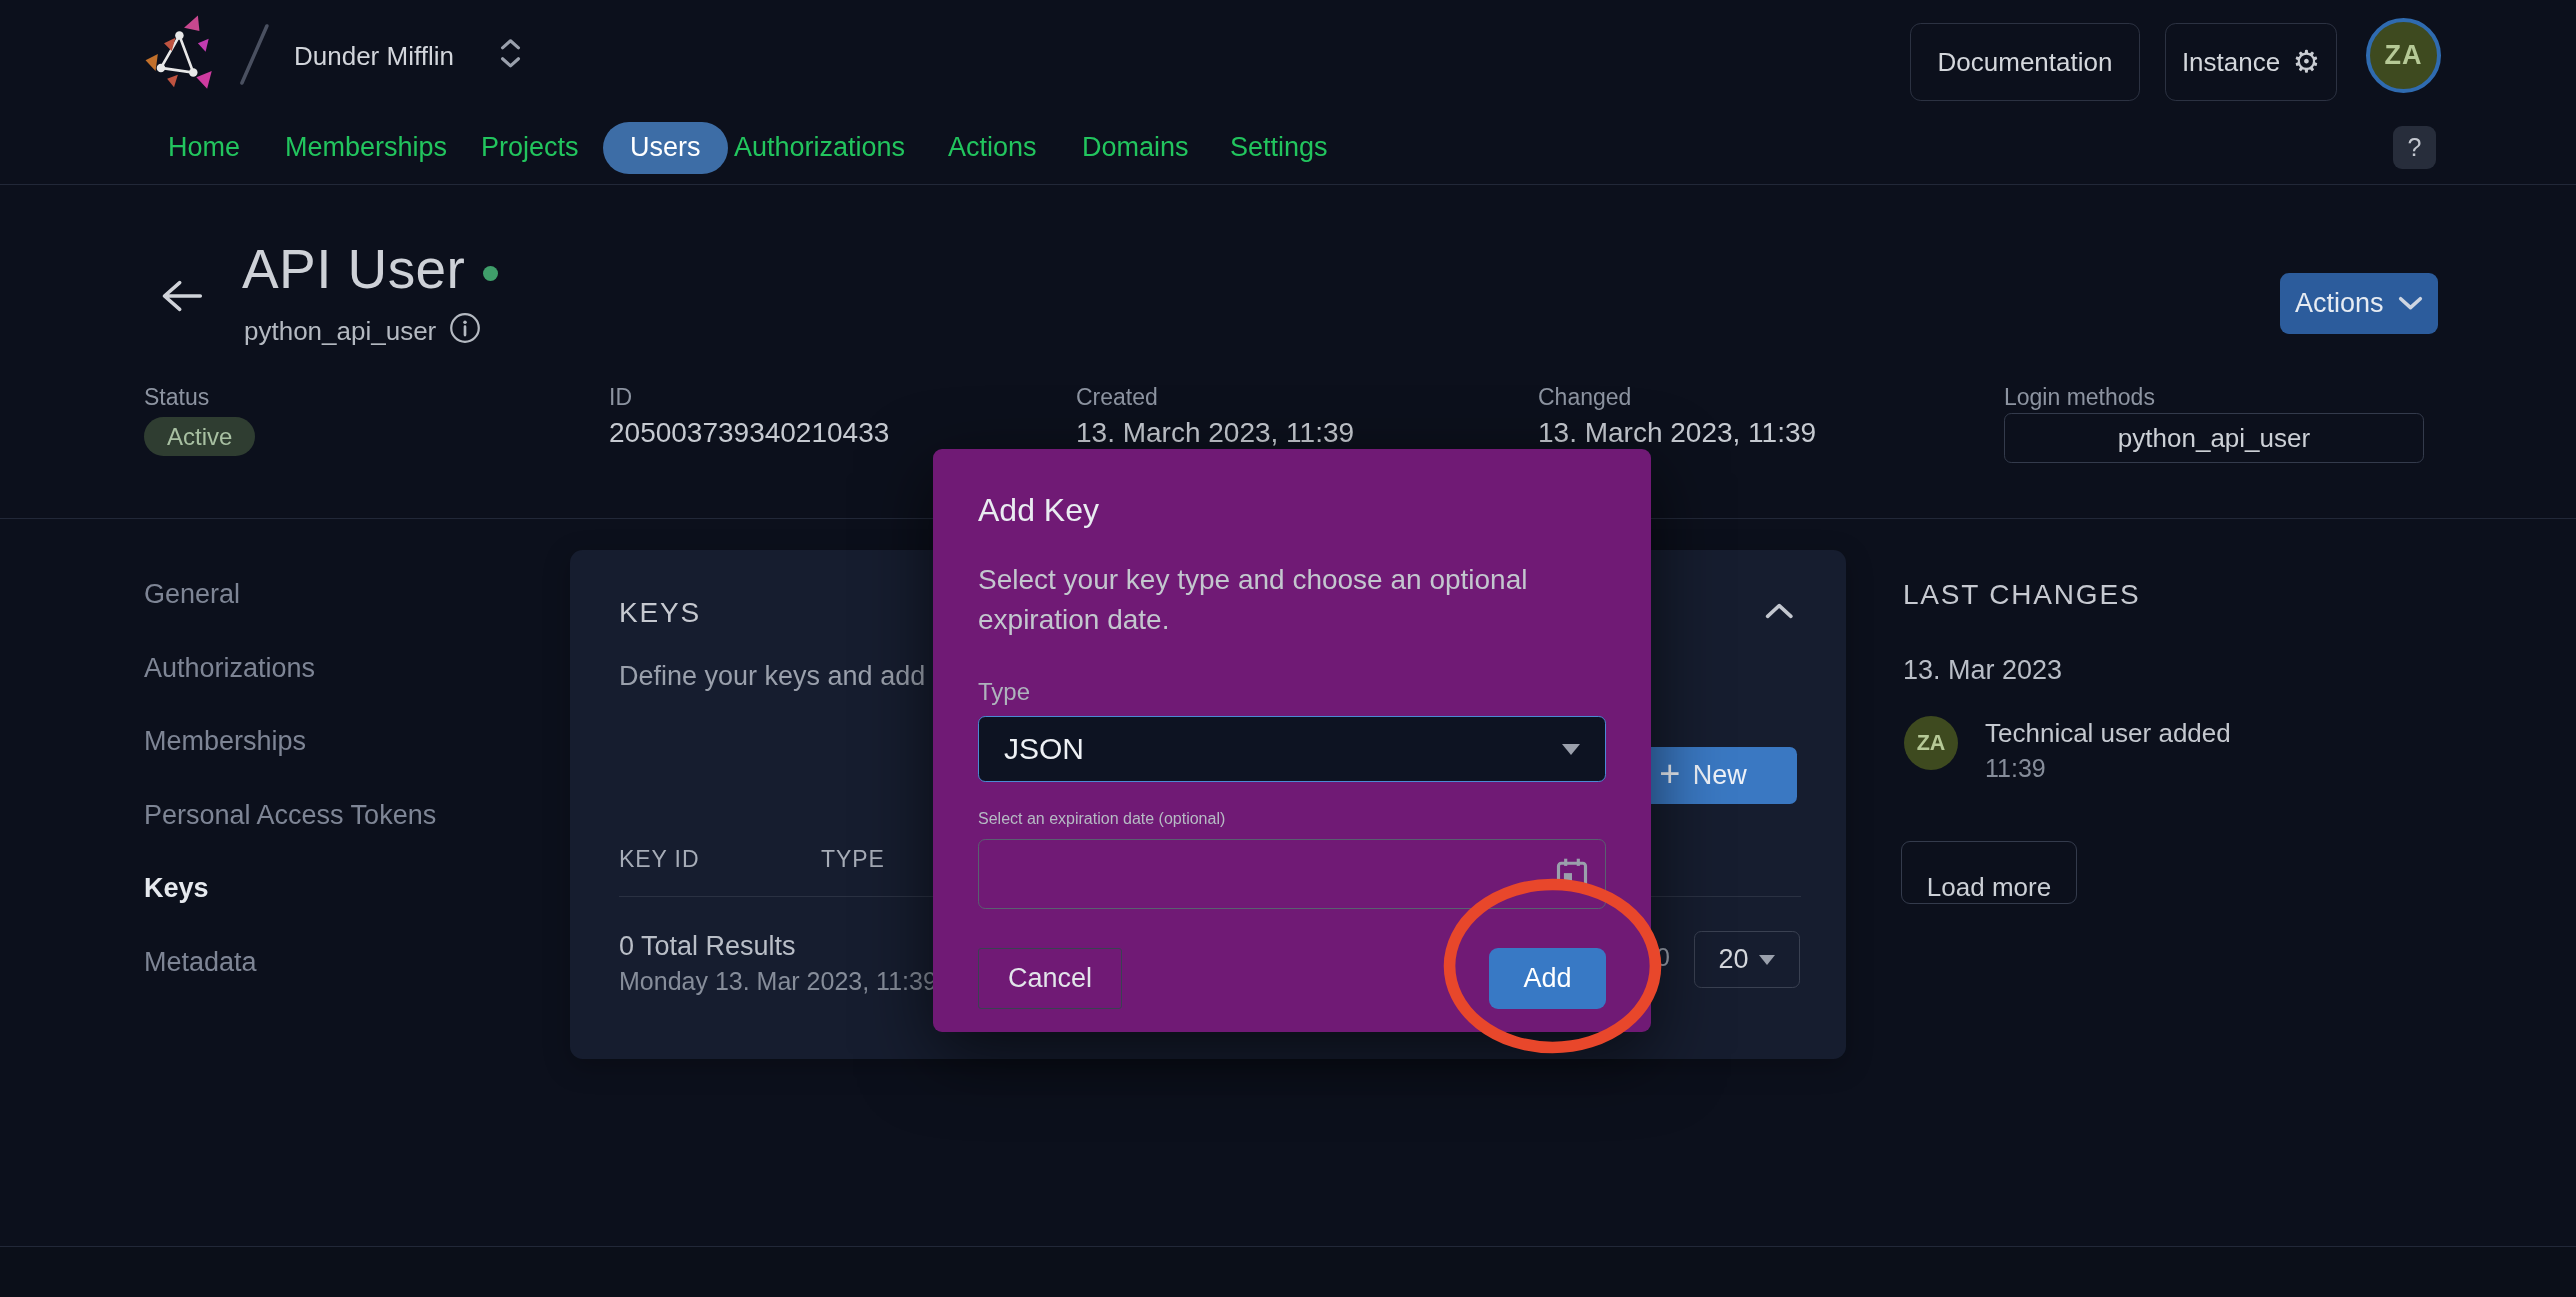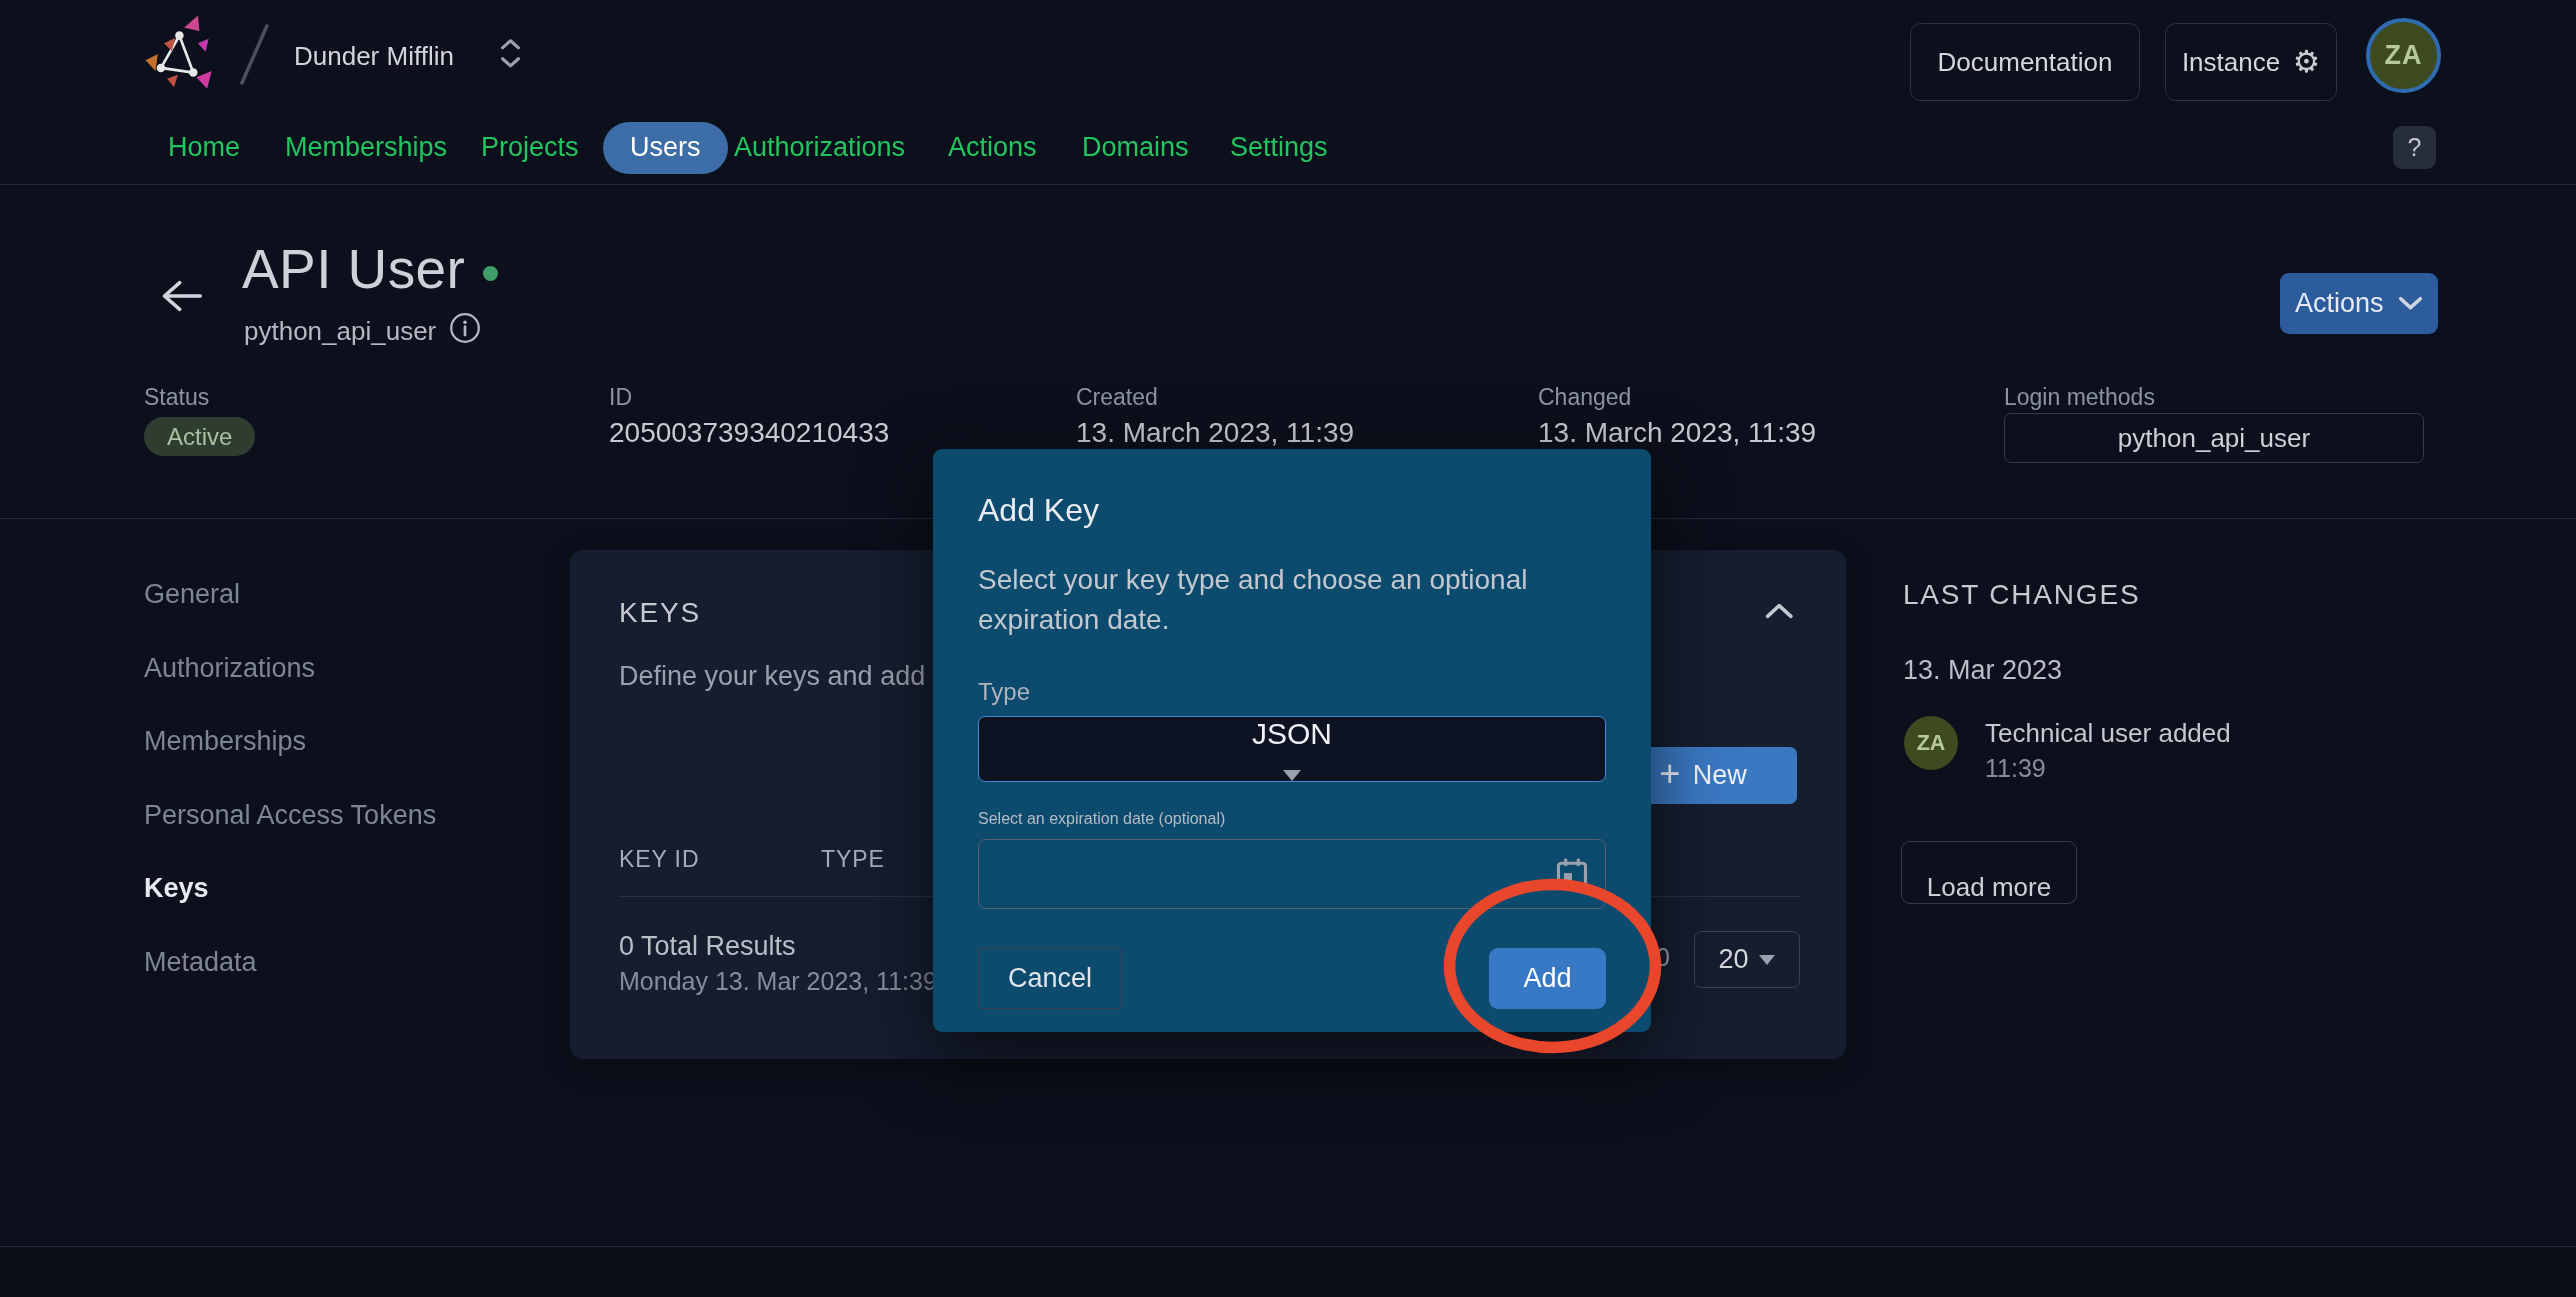--- a/index.html
+++ b/index.html
@@ -120,31 +120,31 @@
     font-size:26px; color:#ccd0d6; font-family:inherit;
   }
 
   
   .footer { position:absolute; left:0; top:1246px; width:2576px; height:52px;
     border-top:0.9px solid #222838; background:#0b0f19; }
 
   
   .dialog {
     position:absolute; left:933px; top:449px; width:718px; height:583px;
-    background:#0c4a6e; border-radius:9px; z-index:10;
+    background:#701a75; border-radius:9px; z-index:10;
     box-shadow:0 23px 72px rgba(0,0,0,0.6);
     padding:43px 45px;
   }
   .dlg-title { font-size:32px; color:#e9ecf1; }
   .dlg-desc { margin-top:30.5px; font-size:28px; line-height:40px; color:#c3c7ce; width:610px; }
   .dlg-label { margin-top:38px; font-size:24px; color:#aeb3bc; }
   .select-box {
     margin-top:10.8px; height:66px; width:628px;
     background:#0d1322; border:1.8px solid #4a8ad4; border-radius:7.2px; cursor:pointer;
-    display:flex; align-items:center; justify-content:space-between; padding:0 25px;flex-direction:column;
+    display:flex; align-items:center; justify-content:space-between; padding:0 25px;
   }
   .select-value { font-size:30px; color:#eef1f5; }
   .dlg-label2 { margin-top:28px; font-size:16px; color:#b6bbc4; }
   .date-field { position:relative; margin-top:10.8px; width:628px; height:70px; }
   .date-input {
     width:100%; height:100%; background:transparent;
     border:0.9px solid #596070; border-radius:7.2px;
     font-size:28px; color:#eef1f5; padding:0 63px 0 21.5px; font-family:inherit;
   }
   .cal-btn { position:absolute; right:16px; top:17px; background:none; border:none; cursor:pointer; }

